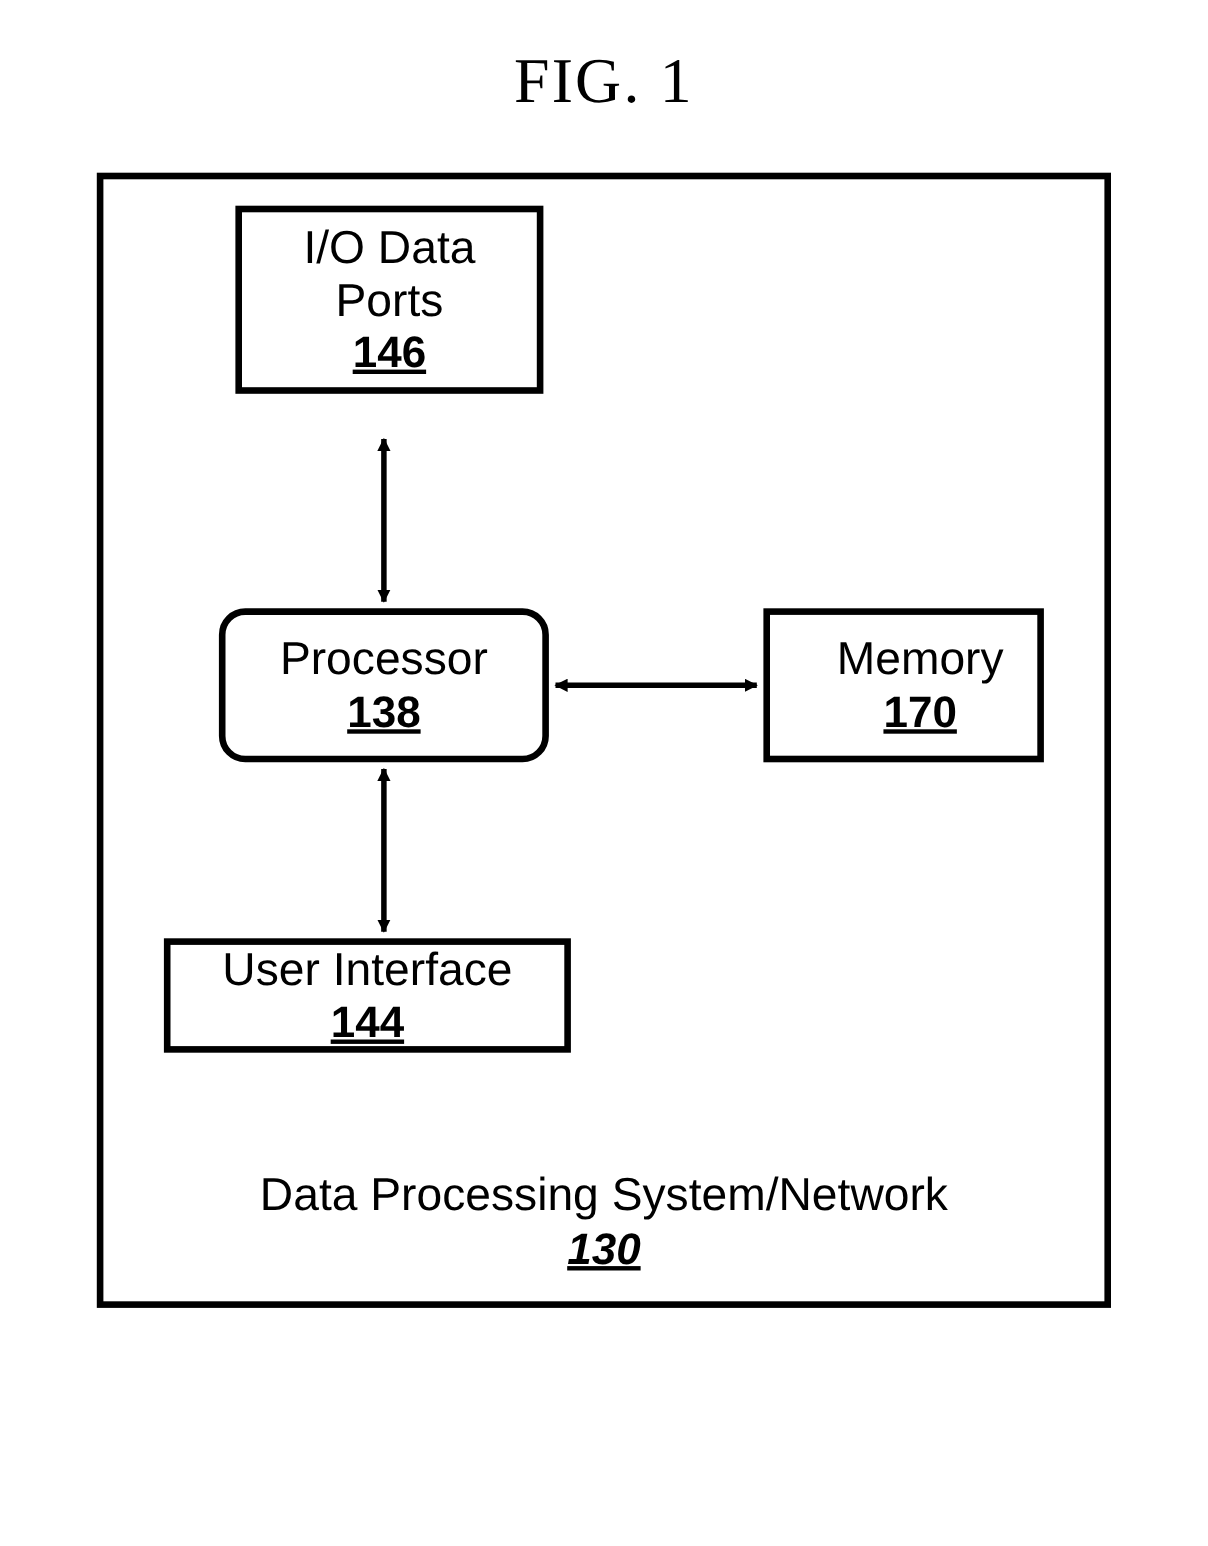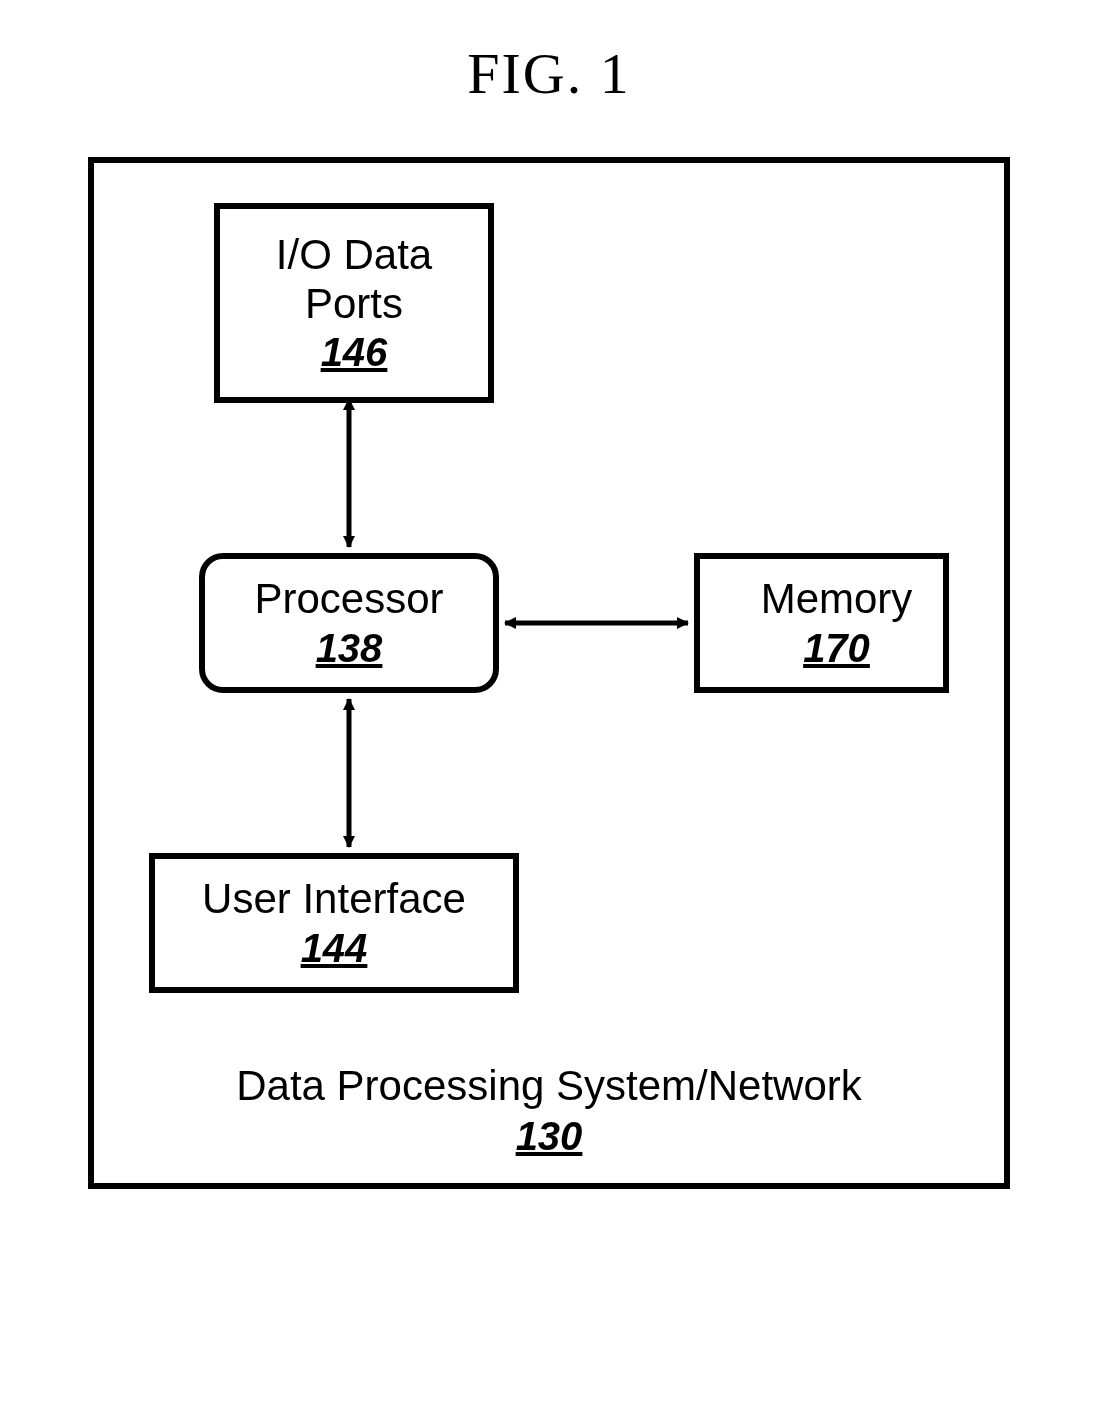--- a/index.html
+++ b/index.html
@@ -39,21 +39,20 @@
     box-sizing: border-box;
     padding: 6px 10px;
   }
   .block-label {
     font-size: 42px;
     line-height: 1.15;
   }
   .block-ref {
     font-size: 40px;
     font-weight: bold;
-    font-style: italic;
     text-decoration: underline;
     margin-top: 2px;
   }
   .caption {
     position: absolute;
     width: 100%;
     text-align: center;
     bottom: 24px;
     left: 0;
   }
@@ -75,39 +74,39 @@
 </style>
 </head>
 <body>
 
 <div class="figure-wrap">
 
   <div class="fig-title">FIG. 1</div>
 
   <div class="outer-box">
 
-    <div class="block" style="left:120px; top:40px; width:280px; height:200px;">
+    <div class="block" style="left:120px; top:24px; width:280px; height:171px;">
       <div class="block-label">
         <span style="white-space:pre-line;">I/O Data
 Ports</span>
       </div>
       <div class="block-ref">146</div>
     </div>
 
     <div class="block" style="left:105px; top:390px; width:300px; height:140px;border-radius:24px;">
       <div class="block-label">Processor</div>
       <div class="block-ref">138</div>
     </div>
 
     <div class="block" style="left:600px; top:390px; width:255px; height:140px;padding-left:40px;">
       <div class="block-label">Memory</div>
       <div class="block-ref">170</div>
     </div>
 
-    <div class="block" style="left:55px; top:690px; width:370px; height:140px;text-align:right;">
+    <div class="block" style="left:55px; top:690px; width:370px; height:104px;text-align:right;">
       <div class="block-label">User Interface</div>
       <div class="block-ref">144</div>
     </div>
 
     <svg class="connectors" viewBox="0 0 910 1020">
       <defs>
         <marker id="arrowEnd" markerWidth="14" markerHeight="14" refX="11" refY="6" orient="auto" markerUnits="userSpaceOnUse">
           <path d="M0,0 L12,6 L0,12 Z" fill="#000"></path>
         </marker>
         <marker id="arrowStart" markerWidth="14" markerHeight="14" refX="1" refY="6" orient="auto" markerUnits="userSpaceOnUse">

